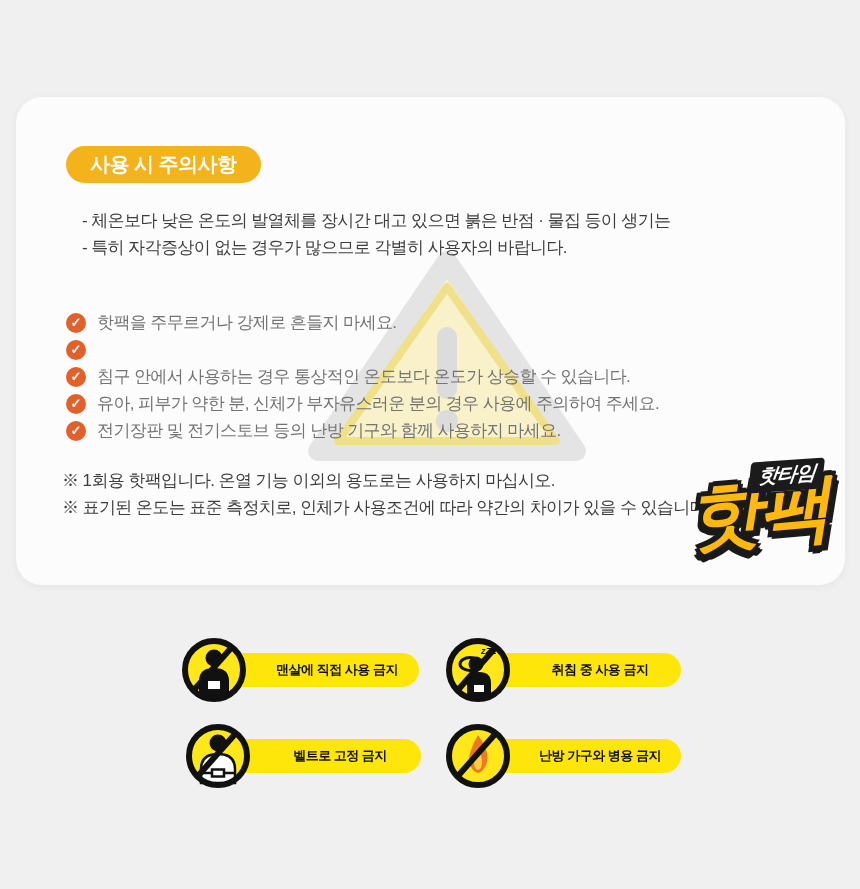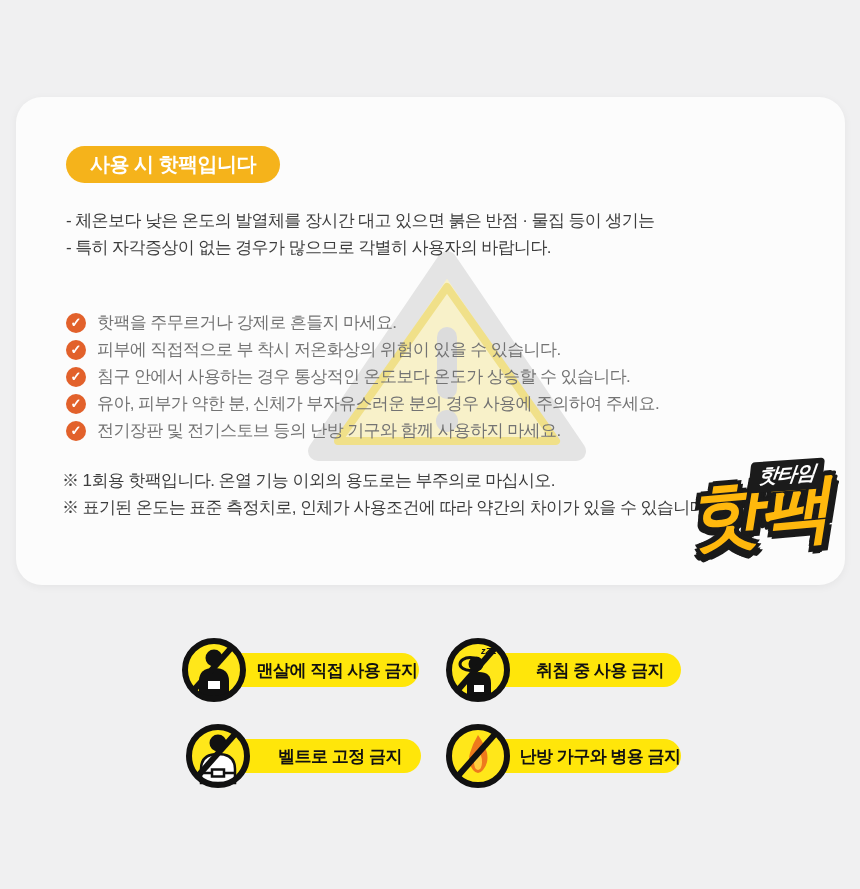--- a/index.html
+++ b/index.html
@@ -18,21 +18,21 @@
   .watermark{position:absolute;left:288px;top:148px;width:286px;height:222px;z-index:0;}
   .card-content{position:relative;z-index:1;width:100%;height:100%;}
   .title-badge{
     position:absolute;left:50px;top:49px;height:37px;
     background:#f5b31b;border-radius:19px;
     display:flex;align-items:center;justify-content:center;
     padding:0 24px;
   }
   .title-badge span{color:#ffffff;font-size:20px;font-weight:bold;letter-spacing:-0.5px;}
   .intro{position:absolute;left:50px;top:110px;color:#3d3d3d;font-size:17px;letter-spacing:-0.6px;}
-  .intro div{height:27px;line-height:27px;white-space:nowrap;}
+  .intro div{height:27px;line-height:27px;white-space:nowrap;margin-left:16px;}
   .intro .indent{padding-left:13px;}
   .cautions{position:absolute;left:50px;top:212px;}
   .caution-row{height:27px;display:flex;align-items:center;white-space:nowrap;}
   .check{
     width:20px;height:20px;border-radius:50%;background:#e2612b;
     color:#ffffff;font-size:13px;line-height:20px;text-align:center;
     flex:0 0 20px;margin-right:11px;font-weight:bold;
   }
   .caution-row span.txt{color:#737373;font-size:17px;letter-spacing:-0.6px;}
   .notes{position:absolute;left:46px;top:370px;color:#3d3d3d;font-size:17px;letter-spacing:-0.6px;}
@@ -58,70 +58,69 @@
   }
   
   .prohibit{position:absolute;height:66px;}
   .prohibit .pill{
     position:absolute;left:22px;right:0;top:16px;height:34px;
     background:#ffe60a;border-radius:17px;
     display:flex;align-items:center;justify-content:center;
     padding-left:52px;
   }
   .prohibit .pill span{
-    color:#111111;font-size:17px;font-weight:bold;letter-spacing:-0.5px;white-space:nowrap;
+    color:#111111;font-size:13px;font-weight:bold;letter-spacing:-0.5px;white-space:nowrap;
   }
   .prohibit svg.badge-icon{position:absolute;left:0;top:0;}
 </style>
 </head>
 <body>
 
 <div class="card">
   <svg class="watermark" viewBox="0 0 286 222">
     <polygon points="143,16 272,206 14,206" fill="#f8f1c9" stroke="#e4e4e4" stroke-width="20" stroke-linejoin="round"></polygon>
     <polygon points="143,42 252,196 34,196" fill="none" stroke="#f0e089" stroke-width="8" stroke-linejoin="round"></polygon>
     <rect x="133" y="82" width="20" height="72" rx="10" fill="#dcdcdc"></rect>
     <circle cx="143" cy="176" r="11" fill="#dcdcdc"></circle>
   </svg>
 
   <div class="card-content">
     <div class="title-badge">
-      <span>사용 시 핫팩입니다</span>
+      <span>사용 시 주의사항</span>
     </div>
 
     <div class="intro">
       <div>- 체온보다 낮은 온도의 발열체를 장시간 대고 있으면 붉은 반점 · 물집 등이 생기는</div>
       <div>- 특히 자각증상이 없는 경우가 많으므로 각별히 사용자의 바랍니다.</div>
     </div>
 
     <div class="cautions">
       <div class="caution-row">
         <span class="check">✓</span>
         <span class="txt">핫팩을 주무르거나 강제로 흔들지 마세요.</span>
       </div>
       <div class="caution-row">
         <span class="check">✓</span>
-        <span class="txt">피부에 직접적으로 부 착시 저온화상의 위험이 있을 수 있습니다.</span>
       </div>
       <div class="caution-row">
         <span class="check">✓</span>
         <span class="txt">침구 안에서 사용하는 경우 통상적인 온도보다 온도가 상승할 수 있습니다.</span>
       </div>
       <div class="caution-row">
         <span class="check">✓</span>
         <span class="txt">유아, 피부가 약한 분, 신체가 부자유스러운 분의 경우 사용에 주의하여 주세요.</span>
       </div>
       <div class="caution-row">
         <span class="check">✓</span>
         <span class="txt">전기장판 및 전기스토브 등의 난방 기구와 함께 사용하지 마세요.</span>
       </div>
     </div>
 
     <div class="notes">
-      <div>※ 1회용 핫팩입니다. 온열 기능 이외의 용도로는 부주의로 마십시오.</div>
+      <div>※ 1회용 핫팩입니다. 온열 기능 이외의 용도로는 사용하지 마십시오.</div>
       <div>※ 표기된 온도는 표준 측정치로, 인체가 사용조건에 따라 약간의 차이가 있을 수 있습니다.</div>
     </div>
 
     <div class="logo">
       <div class="logo-top">핫타임</div>
       <div class="logo-main">핫팩</div>
     </div>
   </div>
 </div>
 

